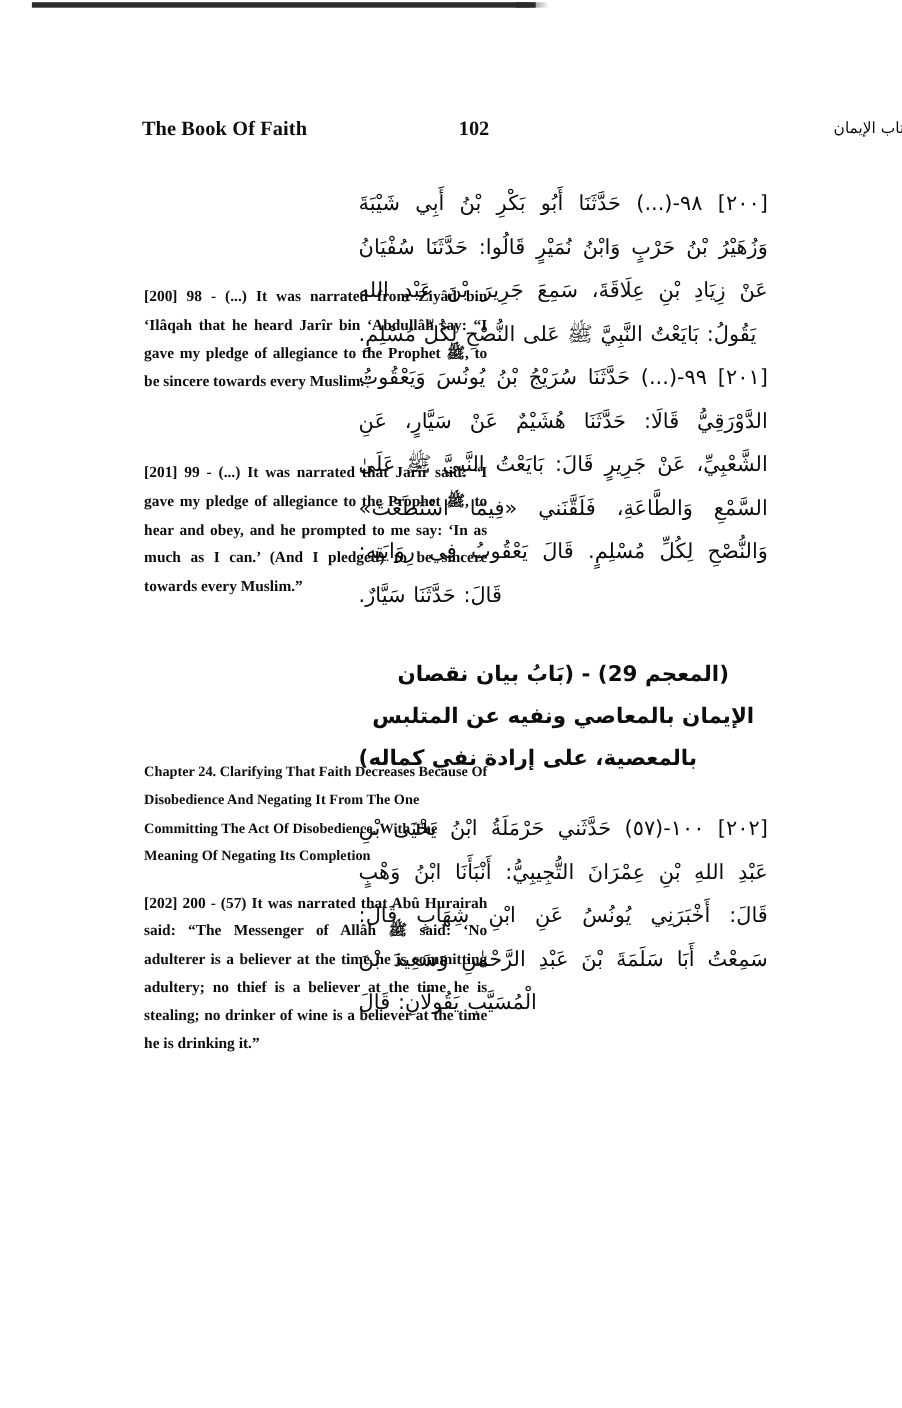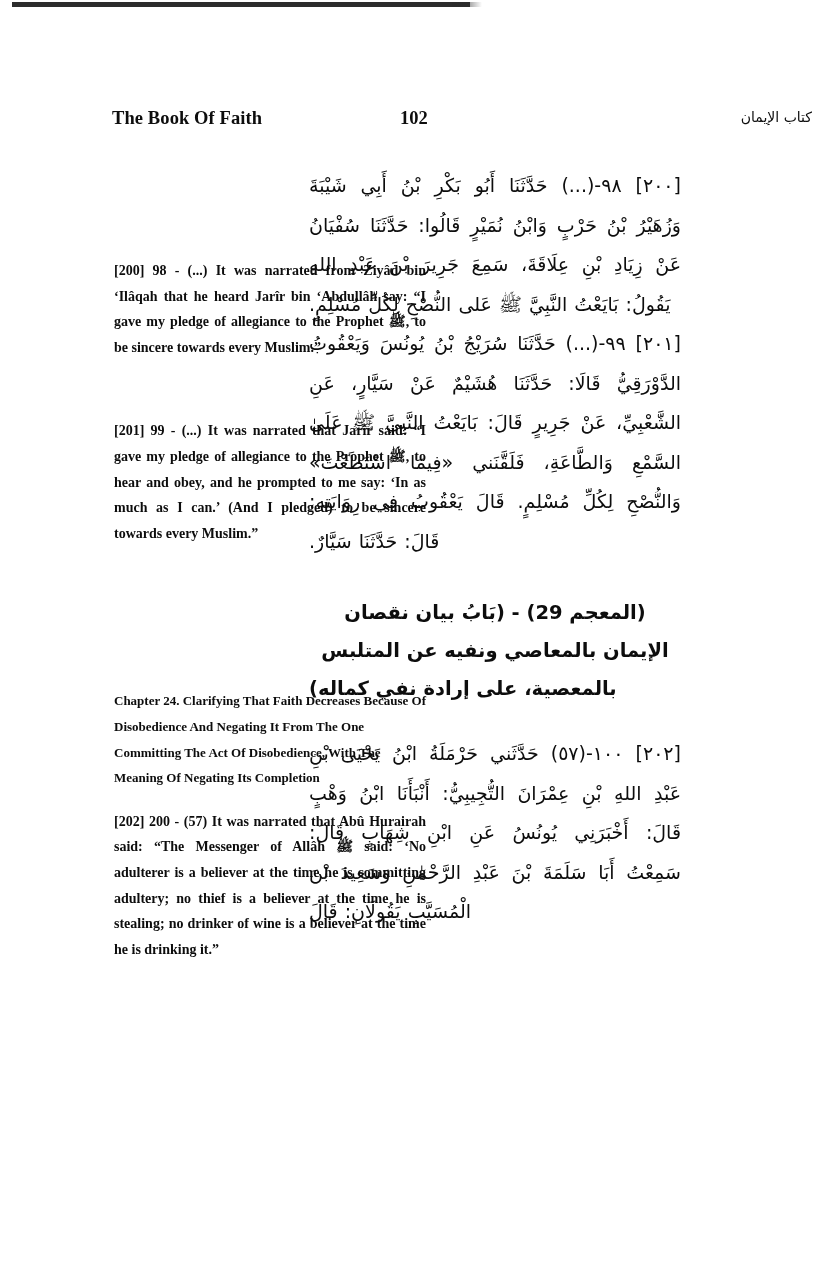--- a/index.html
+++ b/index.html
@@ -32,21 +32,21 @@
     top: 2px;
     left: 452px;
     width: 30px;
     height: 5px;
     background: linear-gradient(to right, #2b2b2b, rgba(200,200,200,0));
   }
 
   
   .page {
     position: absolute;
-    top: 0; left: 0;
+    top: 0; left: 17px;
     width: 693px;
     height: 1280px;
   }
 
   
   .running-head {
     position: absolute;
     top: 108px;
     left: 112px;
     width: 700px;

